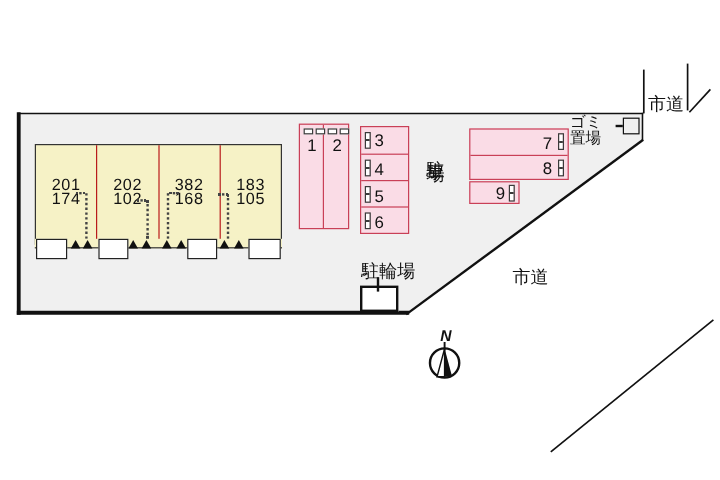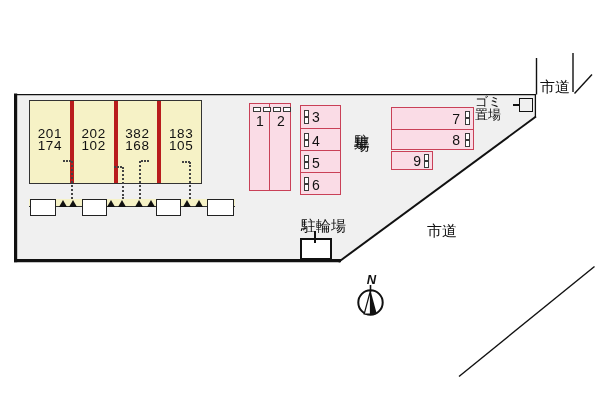--- a/index.html
+++ b/index.html
@@ -1,24 +1,24 @@
 <!DOCTYPE html>
 <html style="--building-fill: #F6F2C6; --parking-fill: #FADCE6; --parking-border: #C94057; --site-fill: #F0F0F0; --line: #111111;"><head>
 <meta charset="utf-8">
 <style>
   html,body{margin:0;padding:0;background:#fff;}
   .stage{position:relative;width:600px;height:400px;background:#fff;overflow:hidden;
          font-family:"Liberation Sans","DejaVu Sans",sans-serif;color:#111;}
   .abs{position:absolute;}
   svg.layer{position:absolute;left:0;top:0;}
   
-  .building{position:absolute;left:29px;top:100px;width:173px;height:84px;
+  .building{position:absolute;left:29px;top:120px;width:206px;height:84px;
             box-sizing:border-box;border:1.3px solid #333;background:var(--building-fill);
             display:flex;}
-  .unit{flex:1;position:relative;border-left:4px solid #b91c1c;}
+  .unit{flex:1;position:relative;border-left:1px solid #b91c1c;}
   .unit:first-child{border-left:none;}
   .unit-label{position:absolute;top:27px;left:0;width:100%;text-align:center;
               font-size:13.5px;line-height:11.5px;letter-spacing:.5px;}
   .unit-label span{display:block;}
   .dotv{position:absolute;width:0;border-left:2px dotted #444;}
   .doth{position:absolute;height:0;border-top:2px dotted #444;}
   .porch-strip{position:absolute;left:29px;top:199px;width:206px;height:7.5px;
                background:var(--building-fill);border-bottom:1.3px solid #333;box-sizing:border-box;}
   .porch{position:absolute;top:199px;height:17px;background:#fff;border:1.5px solid #222;box-sizing:border-box;}
   .tri{position:absolute;top:199.5px;width:0;height:0;

